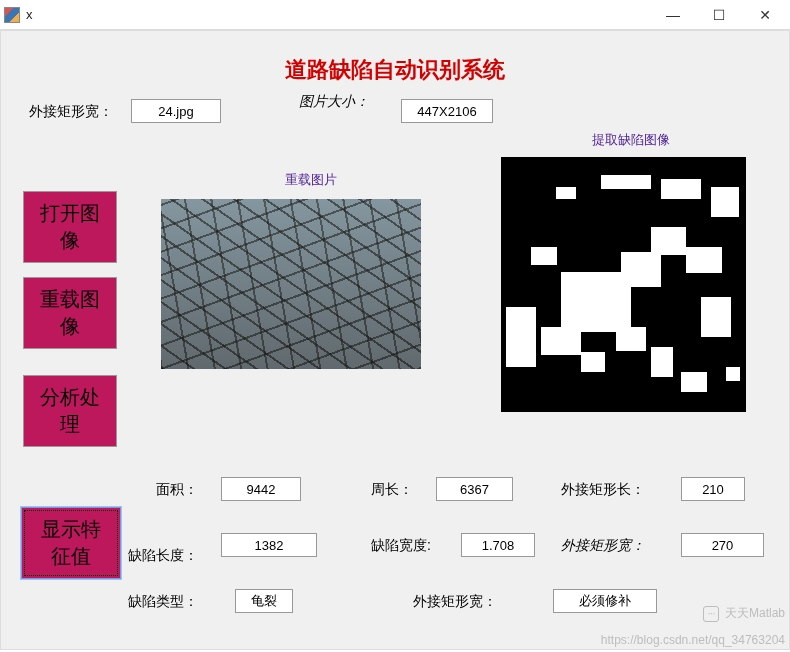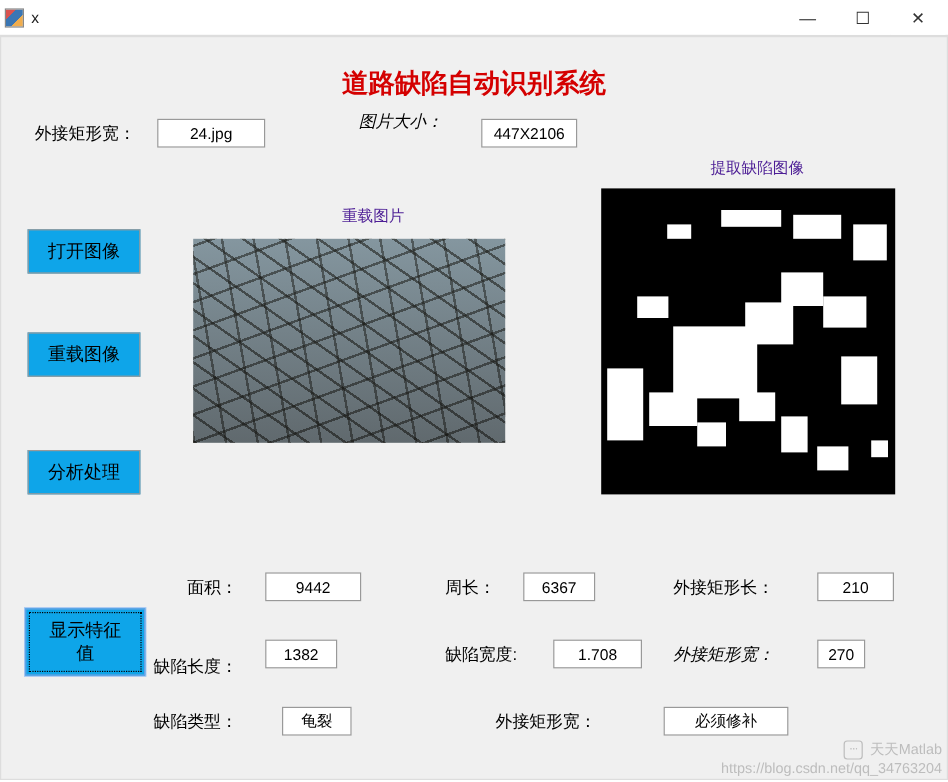--- a/index.html
+++ b/index.html
@@ -54,23 +54,23 @@
     border: 1px solid #999;
     font-size: 13px;
     text-align: center;
     padding: 3px 4px;
     display: inline-flex;
     align-items: center;
     justify-content: center;
     height: 24px;
   }
   .btn {
-    background: #0ea5e9;
+    background: #be185d;
     border: 1px solid #999;
-    font-size: 15px;
+    font-size: 20px;
     padding: 8px 14px;
     width: 94px;
     text-align: center;
     cursor: pointer;
   }
   .btn.focused { outline: 1px dotted #000; outline-offset: -4px; border: 1px solid #6aa0e2; box-shadow: 0 0 0 1px #9fc4f3; }
   .sec-title { font-size: 13px; color: #4c1d95; text-align: center; }
   .img-box {
     background: #555; position: absolute;
   }
@@ -89,21 +89,21 @@
     position: relative;
     overflow: hidden;
   }
   .blob { position:absolute; background:#fff; }
   .watermark {
     position: absolute;
     right: 4px; bottom: 2px;
     color: #bdbdbd;
     font-size: 12px;
     display: flex; flex-direction: column; align-items: flex-end;
-    gap: 0;
+    gap: 11px;
     pointer-events: none;
   }
   .wm-row { display:flex; align-items:center; gap:6px; }
   .wm-icon { width:16px; height:16px; border:1.5px solid #bdbdbd; border-radius:3px; position:relative; }
   .wm-icon::after { content:"···"; position:absolute; inset:0; display:flex; align-items:center; justify-content:center; font-size:10px; letter-spacing:-1px; color:#bdbdbd;}
 </style>
 </head>
 <body>
 
 <div class="titlebar">
@@ -116,21 +116,21 @@
 </div>
 
 <div class="content">
 
   <div class="sys-title">道路缺陷自动识别系统</div>
 
   <div class="label" style="position:absolute; left:28px; top:72px;">外接矩形宽：</div>
   <div class="field" style="position:absolute; left:130px; top:68px; width:90px;">24.jpg</div>
 
   <div class="label" style="position:absolute; left:298px; top:62px;font-style:italic;">图片大小：</div>
-  <div class="field" style="position:absolute; left:400px; top:68px; width:80px;">447X2106</div>
+  <div class="field" style="position:absolute; left:400px; top:68px; width:92px;">447X2106</div>
 
   <button class="btn" style="position:absolute; left:22px; top:160px;">打开图像</button>
   <button class="btn" style="position:absolute; left:22px; top:246px;">重载图像</button>
   <button class="btn" style="position:absolute; left:22px; top:344px;">分析处理</button>
   <button class="btn focused" style="position:absolute; left:20px; top:436px; width:100px;margin-top:40px;">显示特征值</button>
 
   <div class="sec-title" style="position:absolute; left:230px; top:140px; width:160px;">重载图片</div>
   <div class="img-box img-road" style="position:absolute; left:160px; top:168px;"></div>
 
   <div class="sec-title" style="position:absolute; left:540px; top:100px; width:180px;">提取缺陷图像</div>
@@ -151,33 +151,33 @@
     <div class="blob" style="left:115px; top:170px; width:30px;height:24px;"></div>
     <div class="blob" style="left:150px; top:190px; width:22px;height:30px;"></div>
     <div class="blob" style="left:180px; top:215px; width:26px;height:20px;"></div>
     <div class="blob" style="left:225px; top:210px; width:14px;height:14px;"></div>
   </div>
 
   <div class="label" style="position:absolute; left:155px; top:450px;">面积：</div>
   <div class="field" style="position:absolute; left:220px; top:446px; width:80px;">9442</div>
 
   <div class="label" style="position:absolute; left:370px; top:450px;">周长：</div>
-  <div class="field" style="position:absolute; left:435px; top:446px; width:60px;">6367</div>
+  <div class="field" style="position:absolute; left:435px; top:446px; width:77px;">6367</div>
 
   <div class="label" style="position:absolute; left:560px; top:450px;">外接矩形长：</div>
   <div class="field" style="position:absolute; left:680px; top:446px; width:64px;">210</div>
 
   <div class="label" style="position:absolute; left:127px; top:506px;margin-top:10px;">缺陷长度：</div>
-  <div class="field" style="position:absolute; left:220px; top:502px; width:60px;">1382</div>
+  <div class="field" style="position:absolute; left:220px; top:502px; width:96px;">1382</div>
 
   <div class="label" style="position:absolute; left:370px; top:506px;">缺陷宽度:</div>
   <div class="field" style="position:absolute; left:460px; top:502px; width:74px;">1.708</div>
 
   <div class="label" style="position:absolute; left:560px; top:506px;font-style:italic;">外接矩形宽：</div>
-  <div class="field" style="position:absolute; left:680px; top:502px; width:40px;">270</div>
+  <div class="field" style="position:absolute; left:680px; top:502px; width:83px;">270</div>
 
   <div class="label" style="position:absolute; left:127px; top:562px;">缺陷类型：</div>
   <div class="field" style="position:absolute; left:234px; top:558px; width:58px;">龟裂</div>
 
   <div class="label" style="position:absolute; left:412px; top:562px;">外接矩形宽：</div>
   <div class="field" style="position:absolute; left:552px; top:558px; width:104px;">必须修补</div>
 
   <div class="watermark">
     <div class="wm-row">
       <div class="wm-icon"></div>

